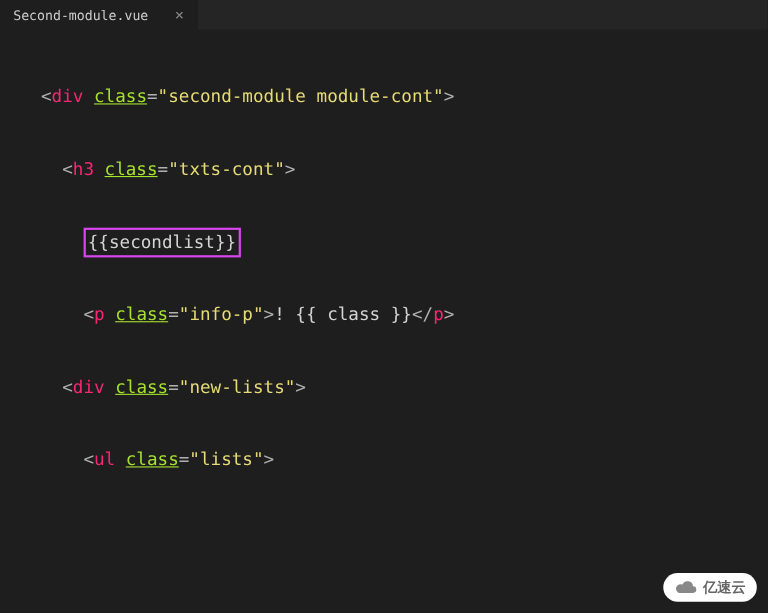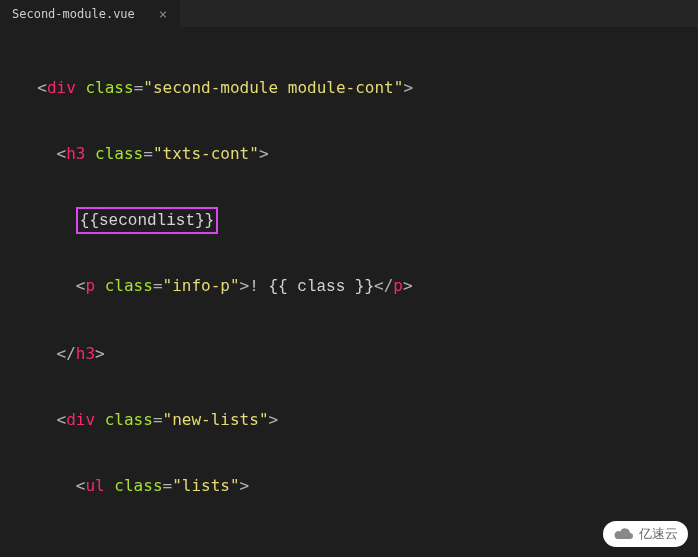--- a/index.html
+++ b/index.html
@@ -30,63 +30,63 @@
     }
     .tab.active { background: #1e1e1e; color: #ccc; }
     .tab-close { color: #888; font-size: 14px; cursor: pointer; }
     .editor {
       padding: 10px 18px;
       line-height: 33px;
       white-space: pre;
     }
     .punct { color: #b0b0b0; }
     .tag { color: #f92672; }
-    .attr { color: #a6e22e; }
+    .attr { color: #a6e22e; text-decoration: underline; }
     .op { color: #b0b0b0; }
     .str { color: #e6db74; }
-    .text { color: #d4d4d4; font-family: Liberation Mono, monospace; }
+    .text { color: #d4d4d4; }
     .hi1 {
       border: 2px solid #d946ef;
       display: inline-block;
       line-height: 1.4;
       padding: 0 2px;
       vertical-align: middle;
     }
     .watermark {
       position: absolute;
       bottom: 10px;
       right: 10px;
       background: #fff;
       color: #666;
       font-family: Arial, sans-serif;
       font-size: 13px;
       padding: 4px 10px;
       border-radius: 14px;
       display: flex;
       align-items: center;
       gap: 4px;
+      font-weight: bold;
     }
     .watermark svg { vertical-align: middle; }
   </style>
 </head>
 <body>
 
 <div class="tab-bar">
   <div class="tab active">
     <span>Second-module.vue</span>
     <span class="tab-close">×</span>
   </div>
 </div>
 
 <div class="editor">
 <div><span>  </span><span class="punct">&lt;</span><span class="tag">div</span><span> </span><span class="attr">class</span><span class="op">=</span><span class="str">"</span><span class="str">second-module module-cont</span><span class="str">"</span><span class="punct">&gt;</span></div>
 <div><span>    </span><span class="punct">&lt;</span><span class="tag">h3</span><span> </span><span class="attr">class</span><span class="op">=</span><span class="str">"</span><span class="str">txts-cont</span><span class="str">"</span><span class="punct">&gt;</span></div>
 <div><span>      </span><span class="hi1"><span class="text">{{secondlist}}</span></span></div>
 <div><span>      </span><span class="punct">&lt;</span><span class="tag">p</span><span> </span><span class="attr">class</span><span class="op">=</span><span class="str">"</span><span class="str">info-p</span><span class="str">"</span><span class="punct">&gt;</span><span class="text">! {{ class }}</span><span class="punct">&lt;/</span><span class="tag">p</span><span class="punct">&gt;</span></div>
-<div><span>    </span><span class="punct">&lt;/</span><span class="tag">h3</span><span class="punct">&gt;</span></div>
 <div><span>    </span><span class="punct">&lt;</span><span class="tag">div</span><span> </span><span class="attr">class</span><span class="op">=</span><span class="str">"</span><span class="str">new-lists</span><span class="str">"</span><span class="punct">&gt;</span></div>
 <div><span>      </span><span class="punct">&lt;</span><span class="tag">ul</span><span> </span><span class="attr">class</span><span class="op">=</span><span class="str">"</span><span class="str">lists</span><span class="str">"</span><span class="punct">&gt;</span></div>
 
 
 
 
 
 
 
 

